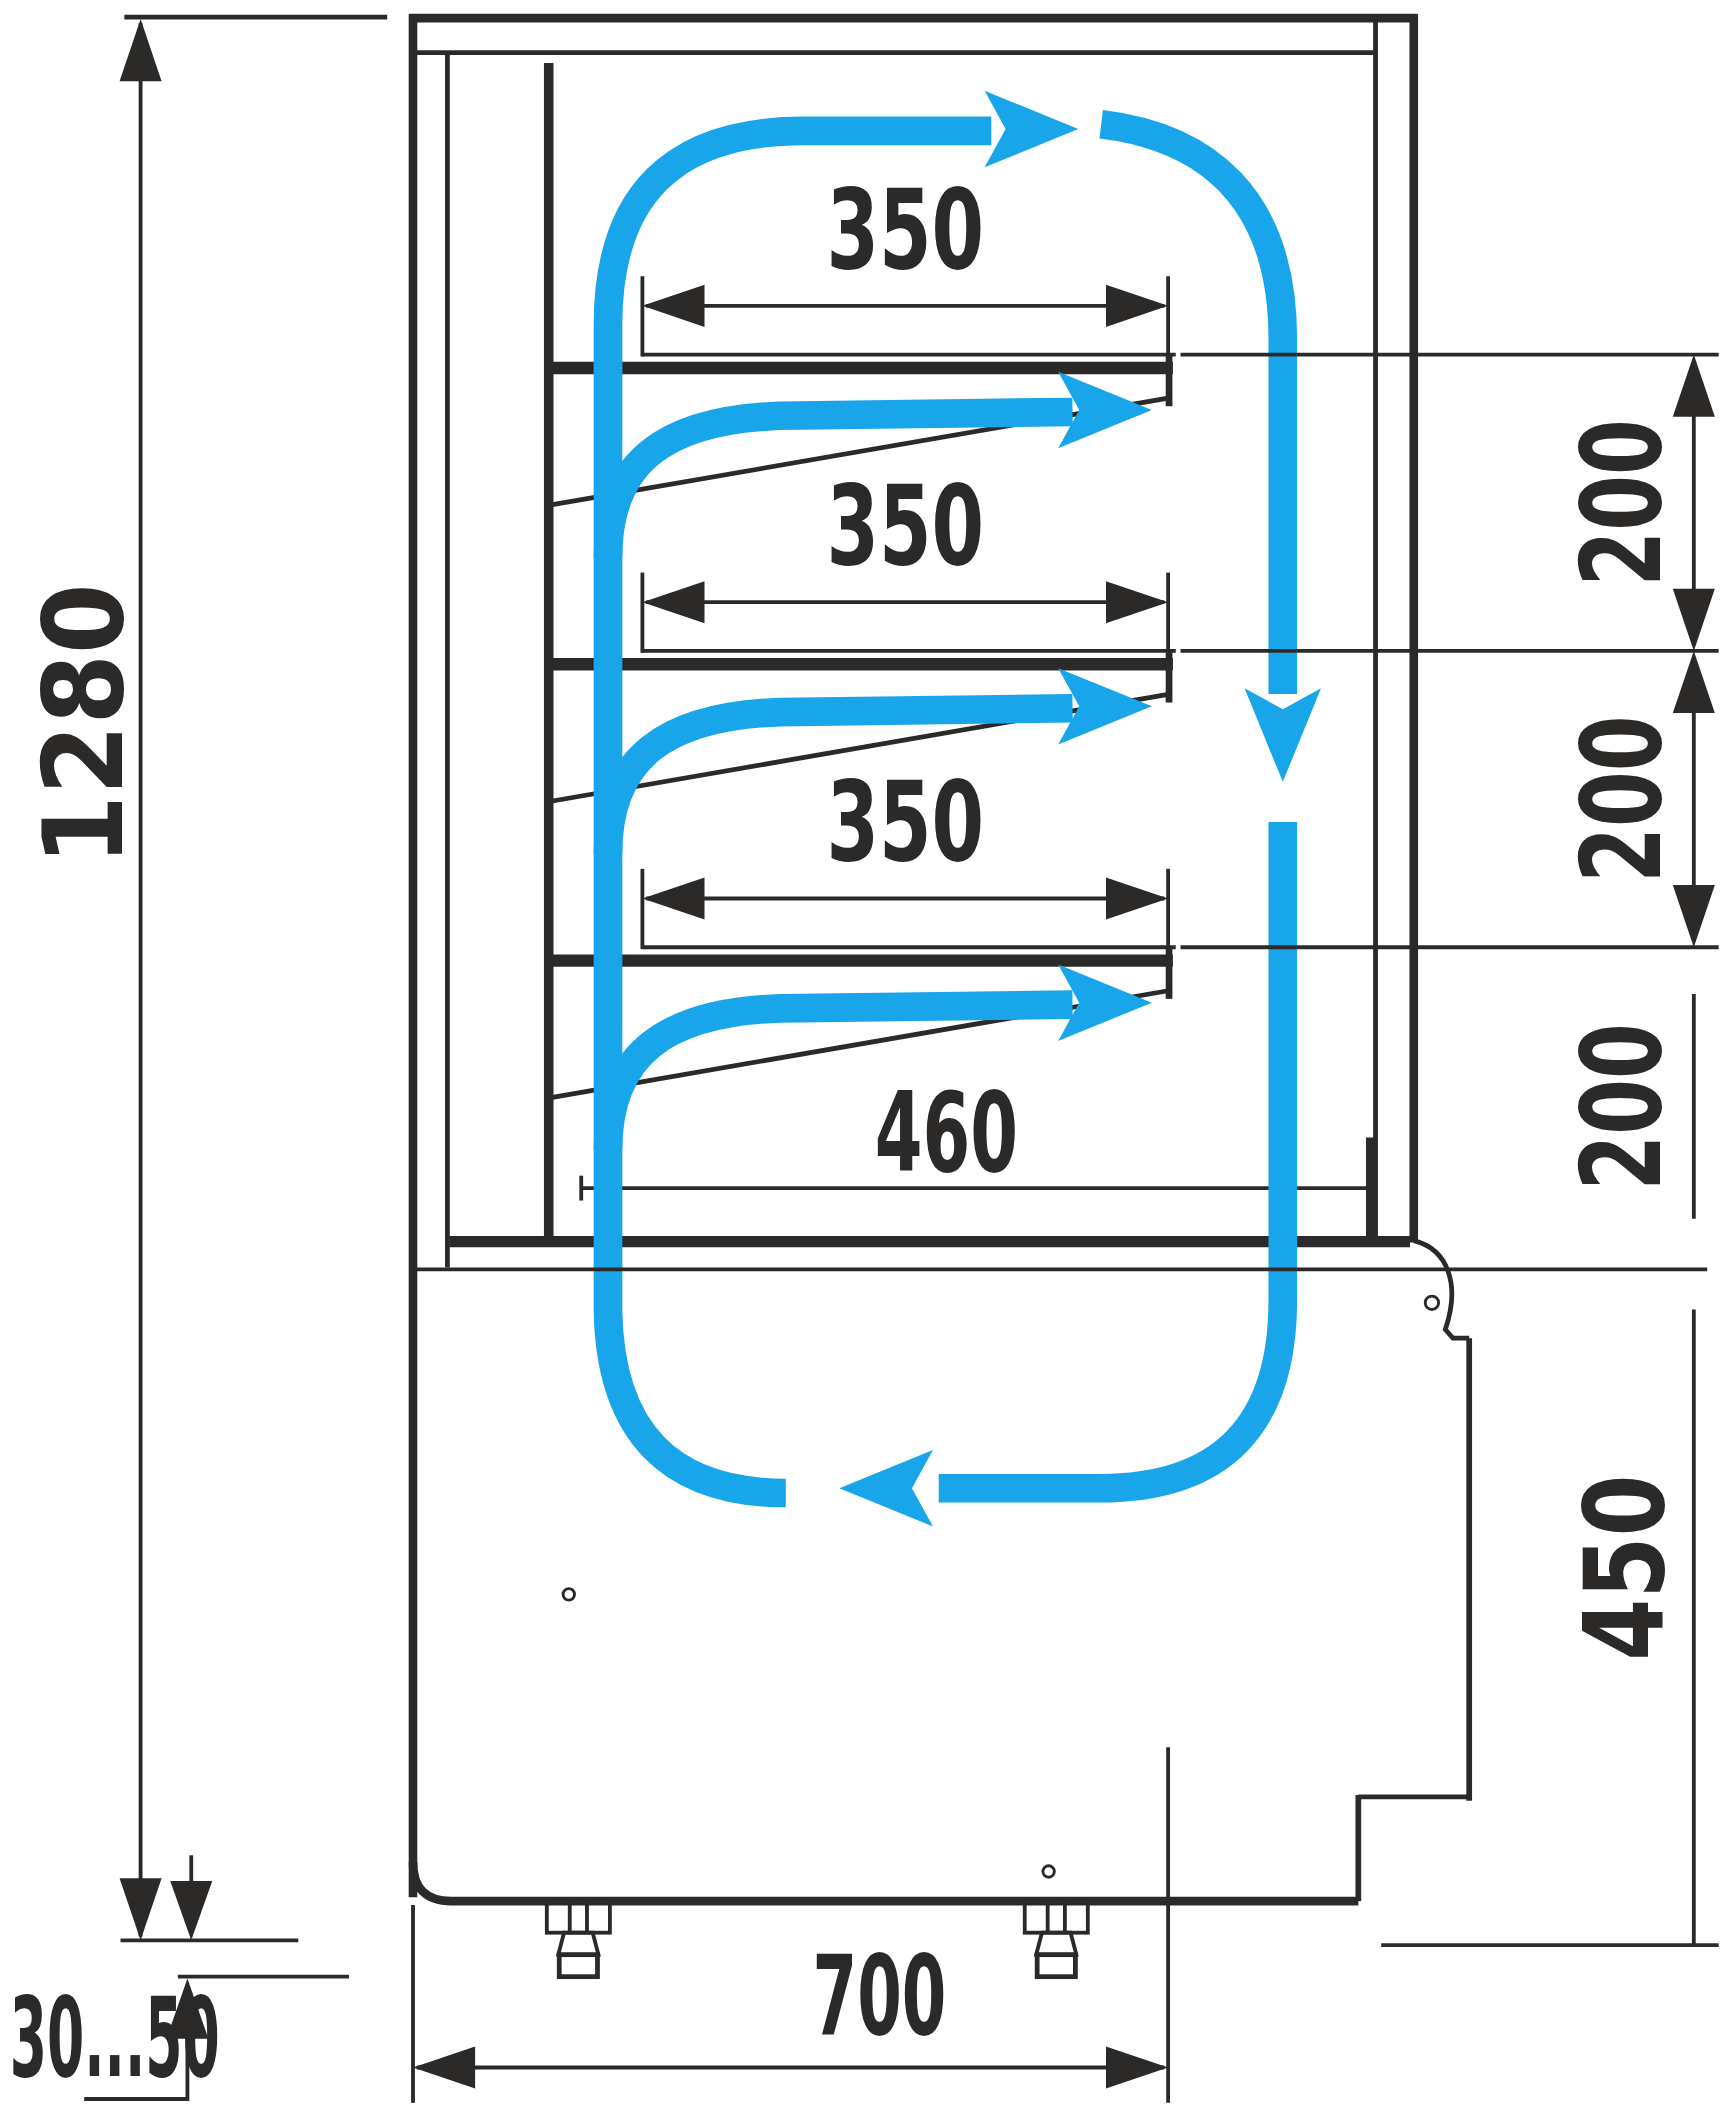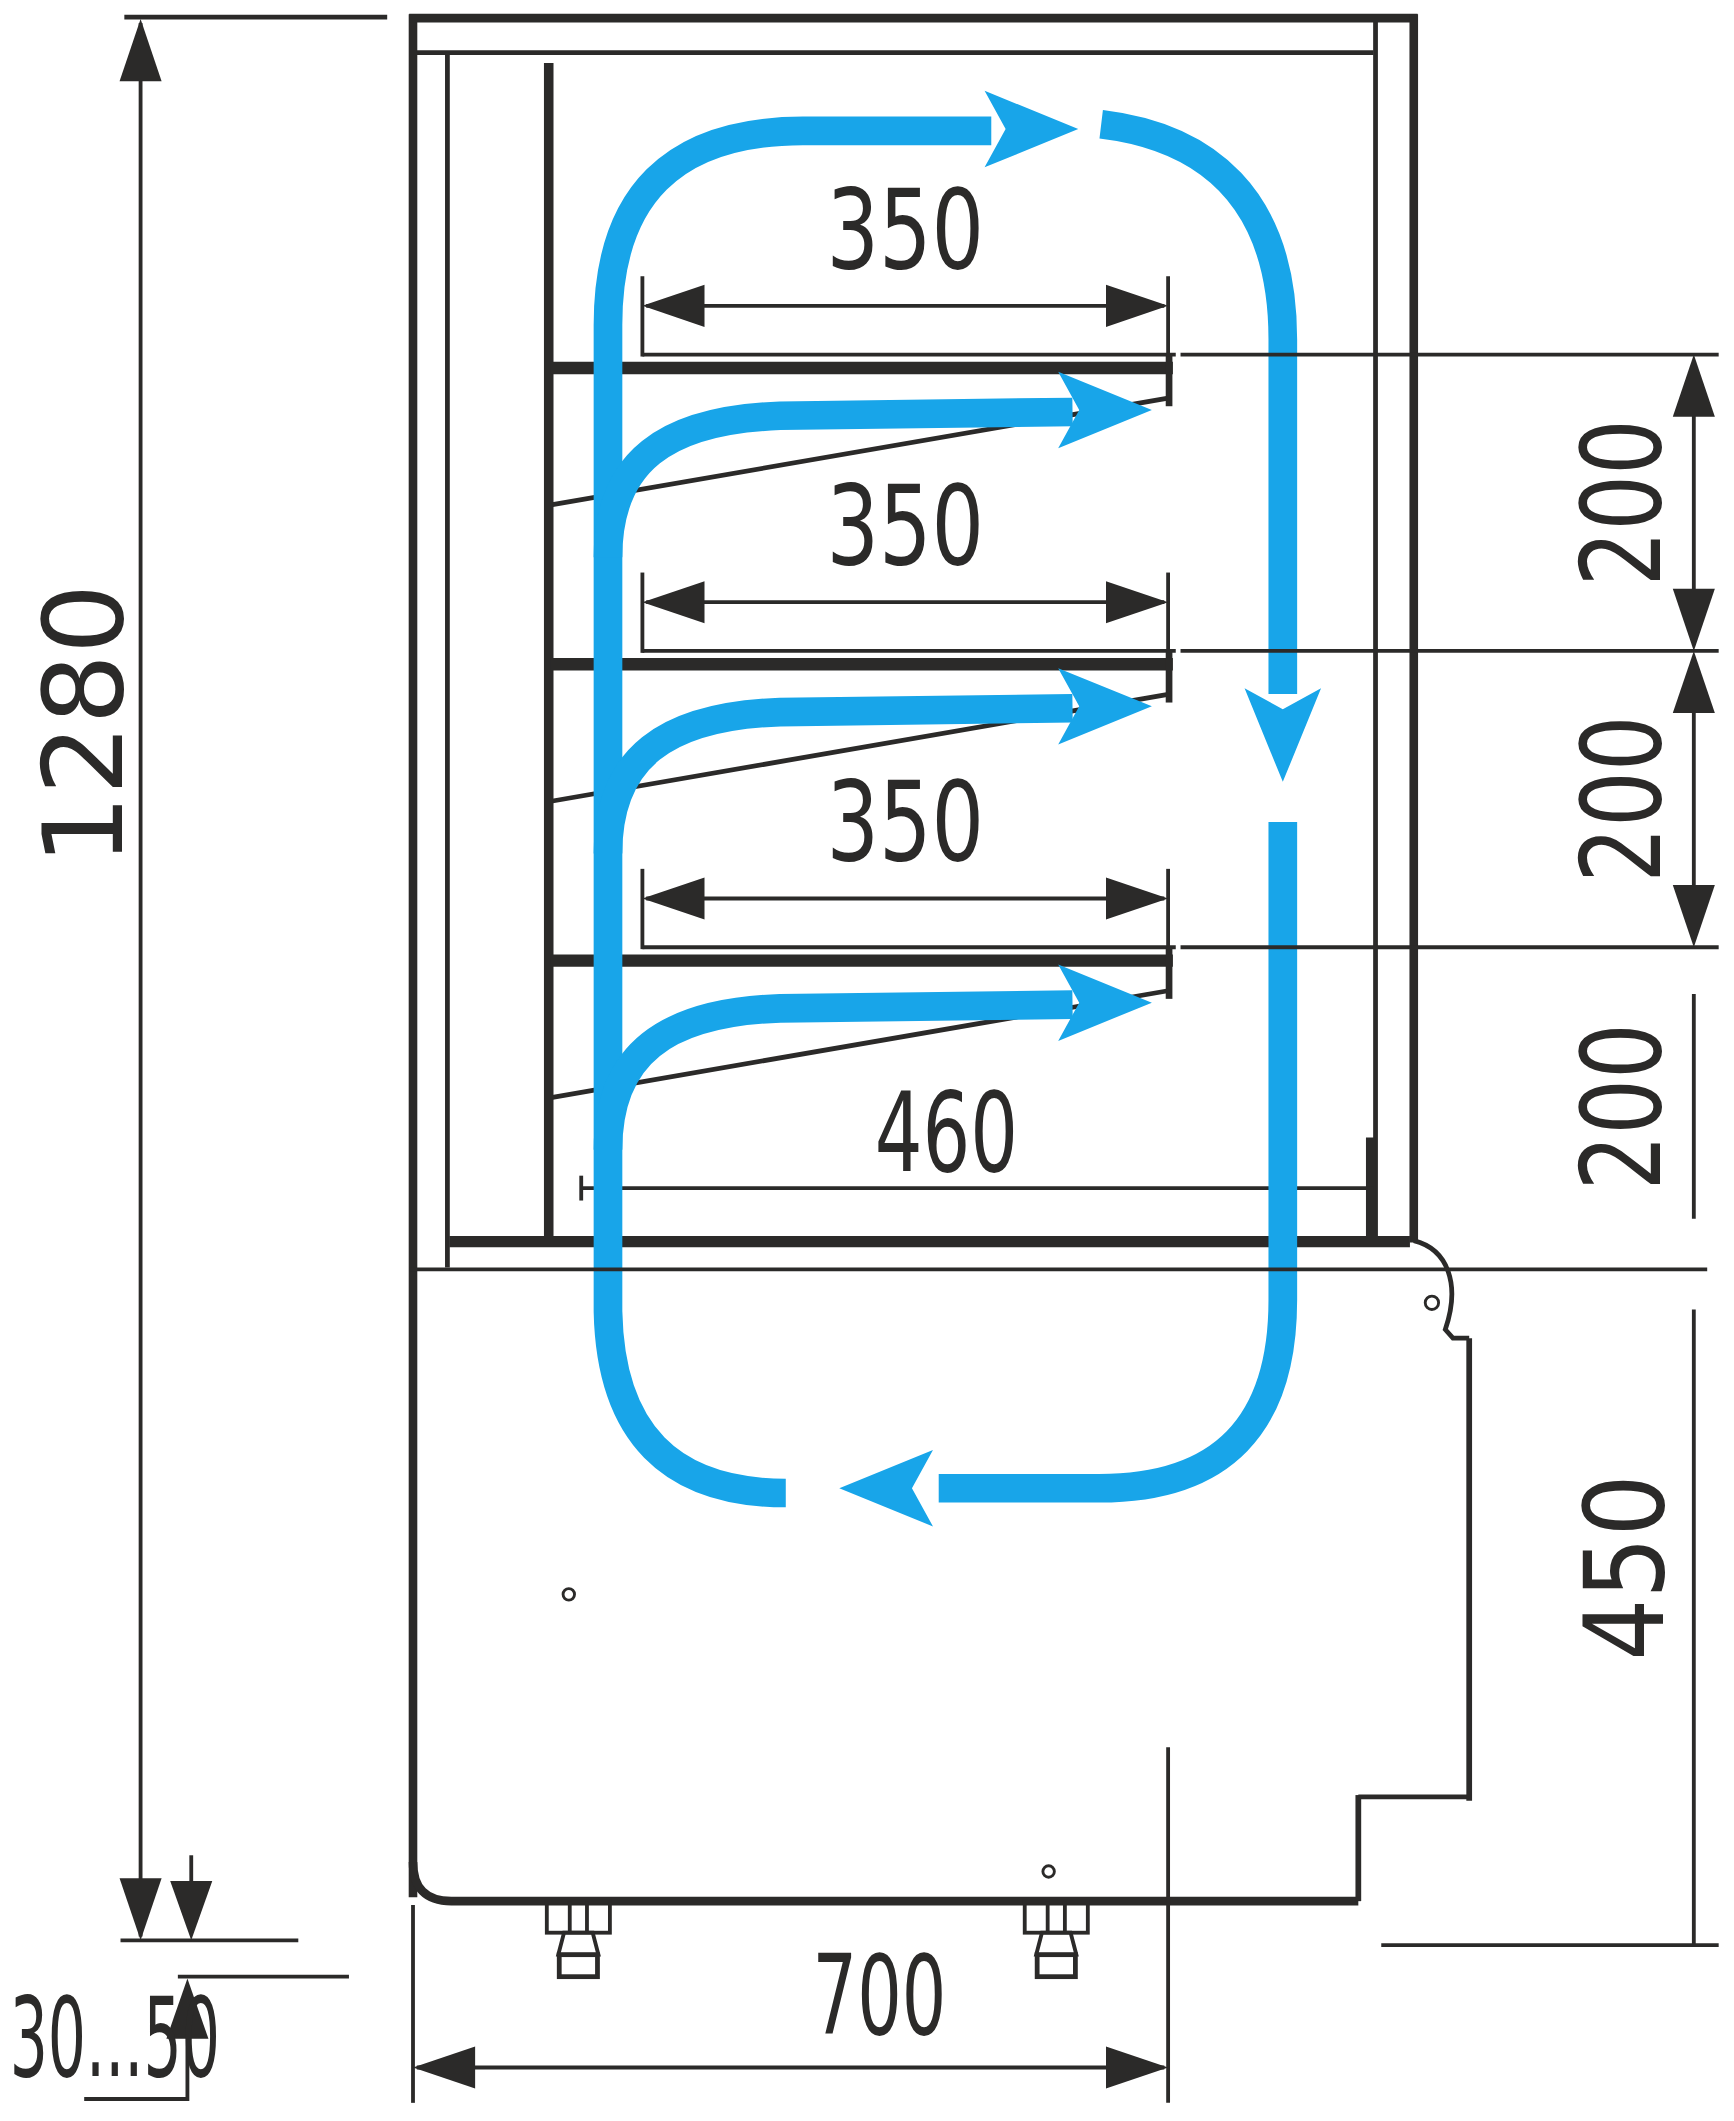--- a/index.html
+++ b/index.html
@@ -1,16 +1,16 @@
 <!DOCTYPE html>
 <html><head>
 <meta charset="utf-8">
 <style>
   html,body{margin:0;padding:0;background:#ffffff;}
-  .stage{width:1448px;height:2121px;position:relative;background:#fff;}
+  .stage{width:1448px;height:2121px;position:relative;background:#fff;font-weight:bold;}
   svg{display:block;}
   text.lbl{
     font-family:"DejaVu Sans", sans-serif;
     font-size:115px;
     fill:#2b2a29;
   }
 </style>
 </head>
 <body>
 

